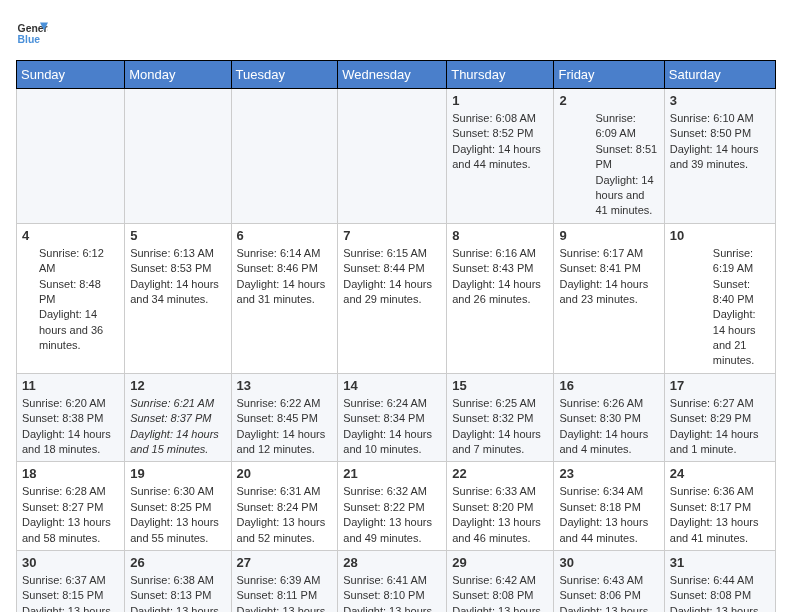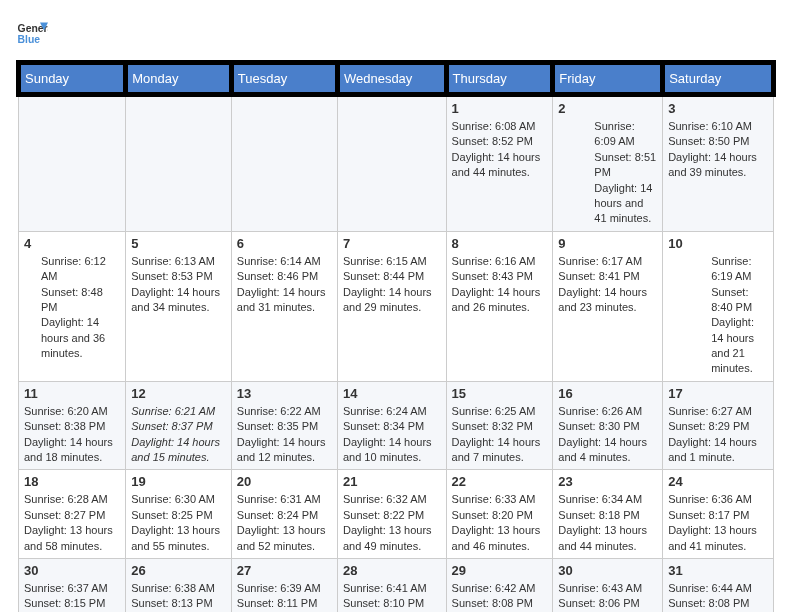--- a/index.html
+++ b/index.html
@@ -42,21 +42,21 @@
       border-collapse: collapse;
       font-size: 11px;
     }
     thead th {
       background: #4a7fcb;
       color: #fff;
       padding: 6px 4px;
       text-align: left;
       font-size: 13px;
       font-weight: normal;
-      border: 5px solid #000000;
+      border: 1px solid #000000;
     }
     tbody td {
       border: 1px solid #ccc;
       vertical-align: top;
       padding: 4px 5px;
       width: 113px;
       min-height: 80px;
       background: #fff;
     }
     tbody tr:nth-child(odd) td {
@@ -186,21 +186,21 @@
         </td>
         <td>
           <div class="day-num">12</div>
           <div class="day-info" style="white-space: pre-line; font-style: italic;">Sunrise: 6:21 AM
 Sunset: 8:37 PM
 Daylight: 14 hours and 15 minutes.</div>
         </td>
         <td>
           <div class="day-num">13</div>
           <div class="day-info" style="white-space: pre-line;">Sunrise: 6:22 AM
-Sunset: 8:35 PM
+Sunset: 8:45 PM
 Daylight: 14 hours and 12 minutes.</div>
         </td>
         <td>
           <div class="day-num">14</div>
           <div class="day-info" style="white-space: pre-line;">Sunrise: 6:24 AM
 Sunset: 8:34 PM
 Daylight: 14 hours and 10 minutes.</div>
         </td>
         <td>
           <div class="day-num">15</div>

